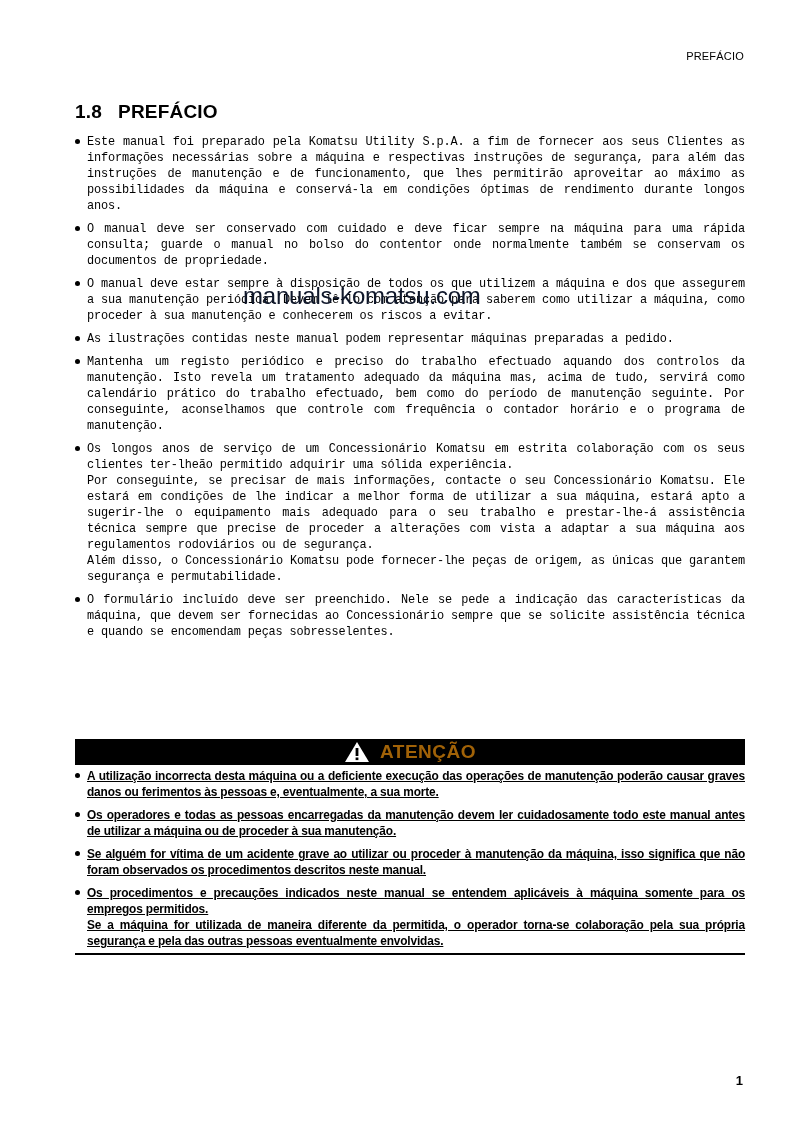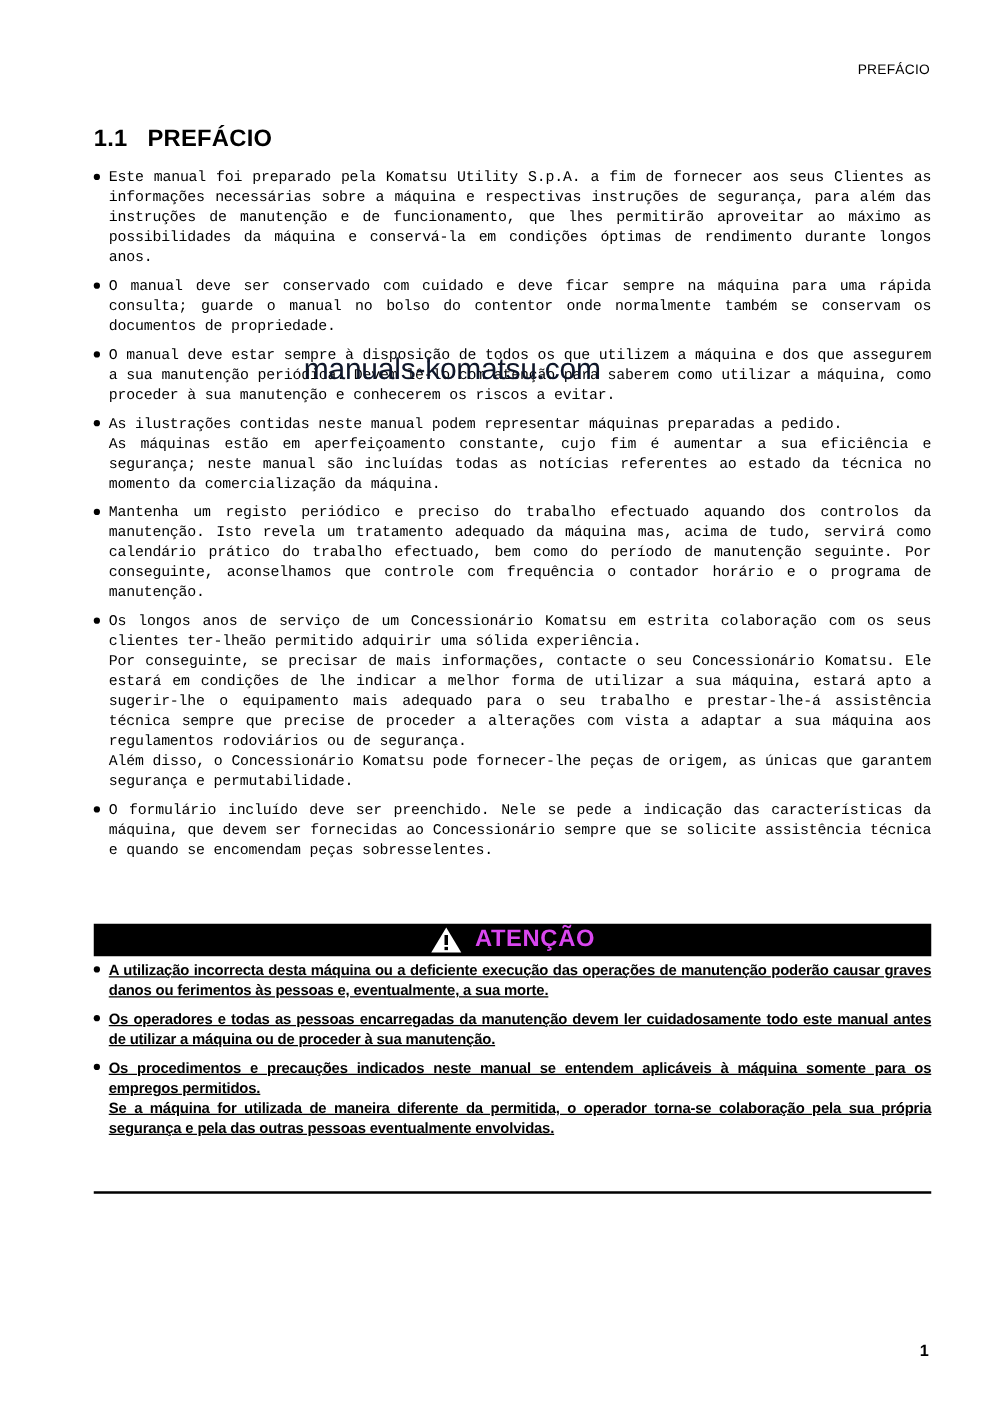--- a/index.html
+++ b/index.html
@@ -8,53 +8,52 @@
   .running-header { position:absolute; top:50px; right:49px; font-size:11px; letter-spacing:0.2px; }
   .section-title { position:absolute; top:101px; left:75px; font-size:19px; font-weight:bold; margin:0; letter-spacing:0.2px; }
   .section-title .num { margin-right:16px; }
   .content { position:absolute; left:75px; top:134px; width:670px;font-family:Liberation Mono, monospace; }
   .item { position:relative; padding-left:12px; font-size:11.9px; line-height:16px; text-align:justify;
           margin-bottom:7px; transform-origin:left top; }
   .item .bullet { position:absolute; left:0; top:5px; width:5px; height:5px; border-radius:50%; background:#000; }
   .item p { margin:0; }
   .squeeze { letter-spacing:-0.15px; }
   .warning-bar { position:absolute; left:75px; top:739px; width:670px; height:26px; background:#000;
-                 color:#d946ef; display:flex; align-items:center; justify-content:center; }
+                 color:#a16207; display:flex; align-items:center; justify-content:center; }
   .warning-bar .warn-icon { width:26px; height:22px; margin-right:10px; }
   .warning-bar .warn-title { font-size:19px; font-weight:bold; letter-spacing:0.5px; }
   .warning-list { position:absolute; left:75px; top:768px; width:670px;text-decoration:underline; }
   .warning-list .item { font-weight:bold; font-size:11.9px; margin-bottom:7px; }
   .bottom-rule { position:absolute; left:75px; top:953px; width:670px; height:2px; background:#000; }
   .watermark { position:absolute; left:243px; top:282px; font-size:24px; color:#0f172a; letter-spacing:-0.2px; white-space:nowrap; }
   .page-number { position:absolute; right:50px; top:1073px; font-size:13px; font-weight:bold; }
 </style>
 </head>
 <body>
 
 <div class="running-header">PREFÁCIO</div>
 
-<h1 class="section-title"><span class="num">1.1</span><span>PREFÁCIO</span></h1>
+<h1 class="section-title"><span class="num">1.8</span><span>PREFÁCIO</span></h1>
 
 <div class="content">
   <div class="item squeeze">
     <span class="bullet"></span>
     <p>Este manual foi preparado pela Komatsu Utility S.p.A. a fim de fornecer aos seus Clientes as informações necessárias sobre a máquina e respectivas instruções de segurança, para além das instruções de manutenção e de funcionamento, que lhes permitirão aproveitar ao máximo as possibilidades da máquina e conservá-la em condições óptimas de rendimento durante longos anos.</p>
   </div>
   <div class="item squeeze">
     <span class="bullet"></span>
     <p>O manual deve ser conservado com cuidado e deve ficar sempre na máquina para uma rápida consulta; guarde o manual no bolso do contentor onde normalmente também se conservam os documentos de propriedade.</p>
   </div>
   <div class="item squeeze">
     <span class="bullet"></span>
     <p>O manual deve estar sempre à disposição de todos os que utilizem a máquina e dos que assegurem a sua manutenção periódica. Devem lê-lo com atenção para saberem como utilizar a máquina, como proceder à sua manutenção e conhecerem os riscos a evitar.</p>
   </div>
   <div class="item squeeze">
     <span class="bullet"></span>
     <p>As ilustrações contidas neste manual podem representar máquinas preparadas a pedido.</p>
-    <p>As máquinas estão em aperfeiçoamento constante, cujo fim é aumentar a sua eficiência e segurança; neste manual são incluídas todas as notícias referentes ao estado da técnica no momento da comercialização da máquina.</p>
   </div>
   <div class="item squeeze">
     <span class="bullet"></span>
     <p>Mantenha um registo periódico e preciso do trabalho efectuado aquando dos controlos da manutenção. Isto revela um tratamento adequado da máquina mas, acima de tudo, servirá como calendário prático do trabalho efectuado, bem como do período de manutenção seguinte. Por conseguinte, aconselhamos que controle com frequência o contador horário e o programa de manutenção.</p>
   </div>
   <div class="item squeeze">
     <span class="bullet"></span>
     <p>Os longos anos de serviço de um Concessionário Komatsu em estrita colaboração com os seus clientes ter-lheão permitido adquirir uma sólida experiência.</p>
     <p>Por conseguinte, se precisar de mais informações, contacte o seu Concessionário Komatsu. Ele estará em condições de lhe indicar a melhor forma de utilizar a sua máquina, estará apto a sugerir-lhe o equipamento mais adequado para o seu trabalho e prestar-lhe-á assistência técnica sempre que precise de proceder a alterações com vista a adaptar a sua máquina aos regulamentos rodoviários ou de segurança.</p>
     <p>Além disso, o Concessionário Komatsu pode fornecer-lhe peças de origem, as únicas que garantem segurança e permutabilidade.</p>
@@ -80,20 +79,24 @@
   <div class="item squeeze">
     <span class="bullet"></span>
     <p>A utilização incorrecta desta máquina ou a deficiente execução das operações de manutenção poderão causar graves danos ou ferimentos às pessoas e, eventualmente, a sua morte.</p>
   </div>
   <div class="item squeeze">
     <span class="bullet"></span>
     <p>Os operadores e todas as pessoas encarregadas da manutenção devem ler cuidadosamente todo este manual antes de utilizar a máquina ou de proceder à sua manutenção.</p>
   </div>
   <div class="item squeeze">
     <span class="bullet"></span>
+    <p>Se alguém for vítima de um acidente grave ao utilizar ou proceder à manutenção da máquina, isso significa que não foram observados os procedimentos descritos neste manual.</p>
+  </div>
+  <div class="item squeeze">
+    <span class="bullet"></span>
     <p>Os procedimentos e precauções indicados neste manual se entendem aplicáveis à máquina somente para os empregos permitidos.</p>
     <p>Se a máquina for utilizada de maneira diferente da permitida, o operador torna-se colaboração pela sua própria segurança e pela das outras pessoas eventualmente envolvidas.</p>
   </div>
 </div>
 
 <div class="bottom-rule"></div>
 
 <div class="page-number">1</div>
 
 </body></html>

